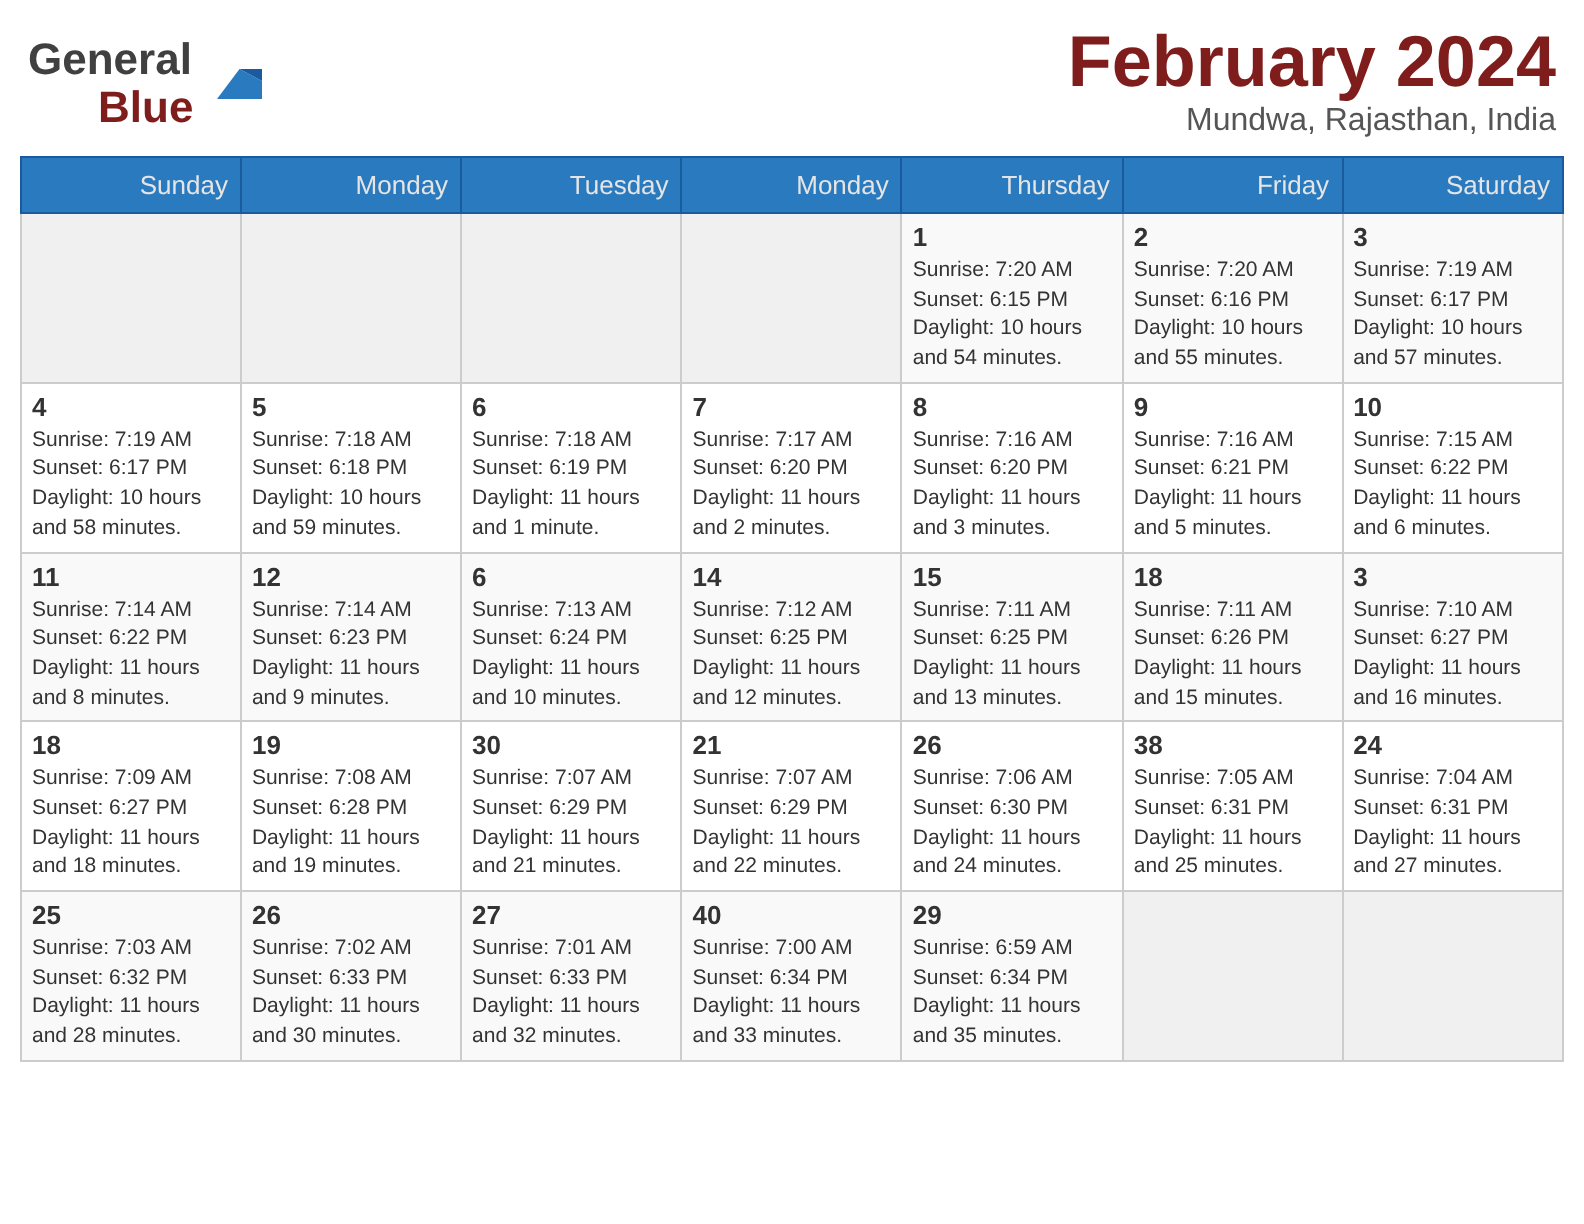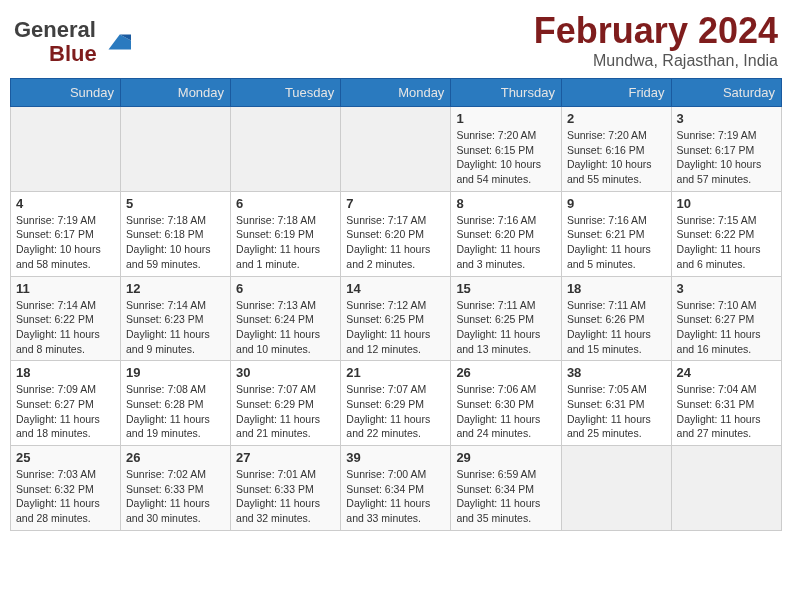--- a/index.html
+++ b/index.html
@@ -240,21 +240,21 @@
         </td>
         <td>
           <span class="day-number">26</span>
           <div class="day-info">Sunrise: 7:02 AM<br>Sunset: 6:33 PM<br>Daylight: 11 hours and 30 minutes.</div>
         </td>
         <td>
           <span class="day-number">27</span>
           <div class="day-info">Sunrise: 7:01 AM<br>Sunset: 6:33 PM<br>Daylight: 11 hours and 32 minutes.</div>
         </td>
         <td>
-          <span class="day-number">39</span>
+          <span class="day-number">40</span>
           <div class="day-info">Sunrise: 7:00 AM<br>Sunset: 6:34 PM<br>Daylight: 11 hours and 33 minutes.</div>
         </td>
         <td>
           <span class="day-number">29</span>
           <div class="day-info">Sunrise: 6:59 AM<br>Sunset: 6:34 PM<br>Daylight: 11 hours and 35 minutes.</div>
         </td>
         <td class="empty-cell"></td>
         <td class="empty-cell"></td>
       </tr>
     </tbody>

